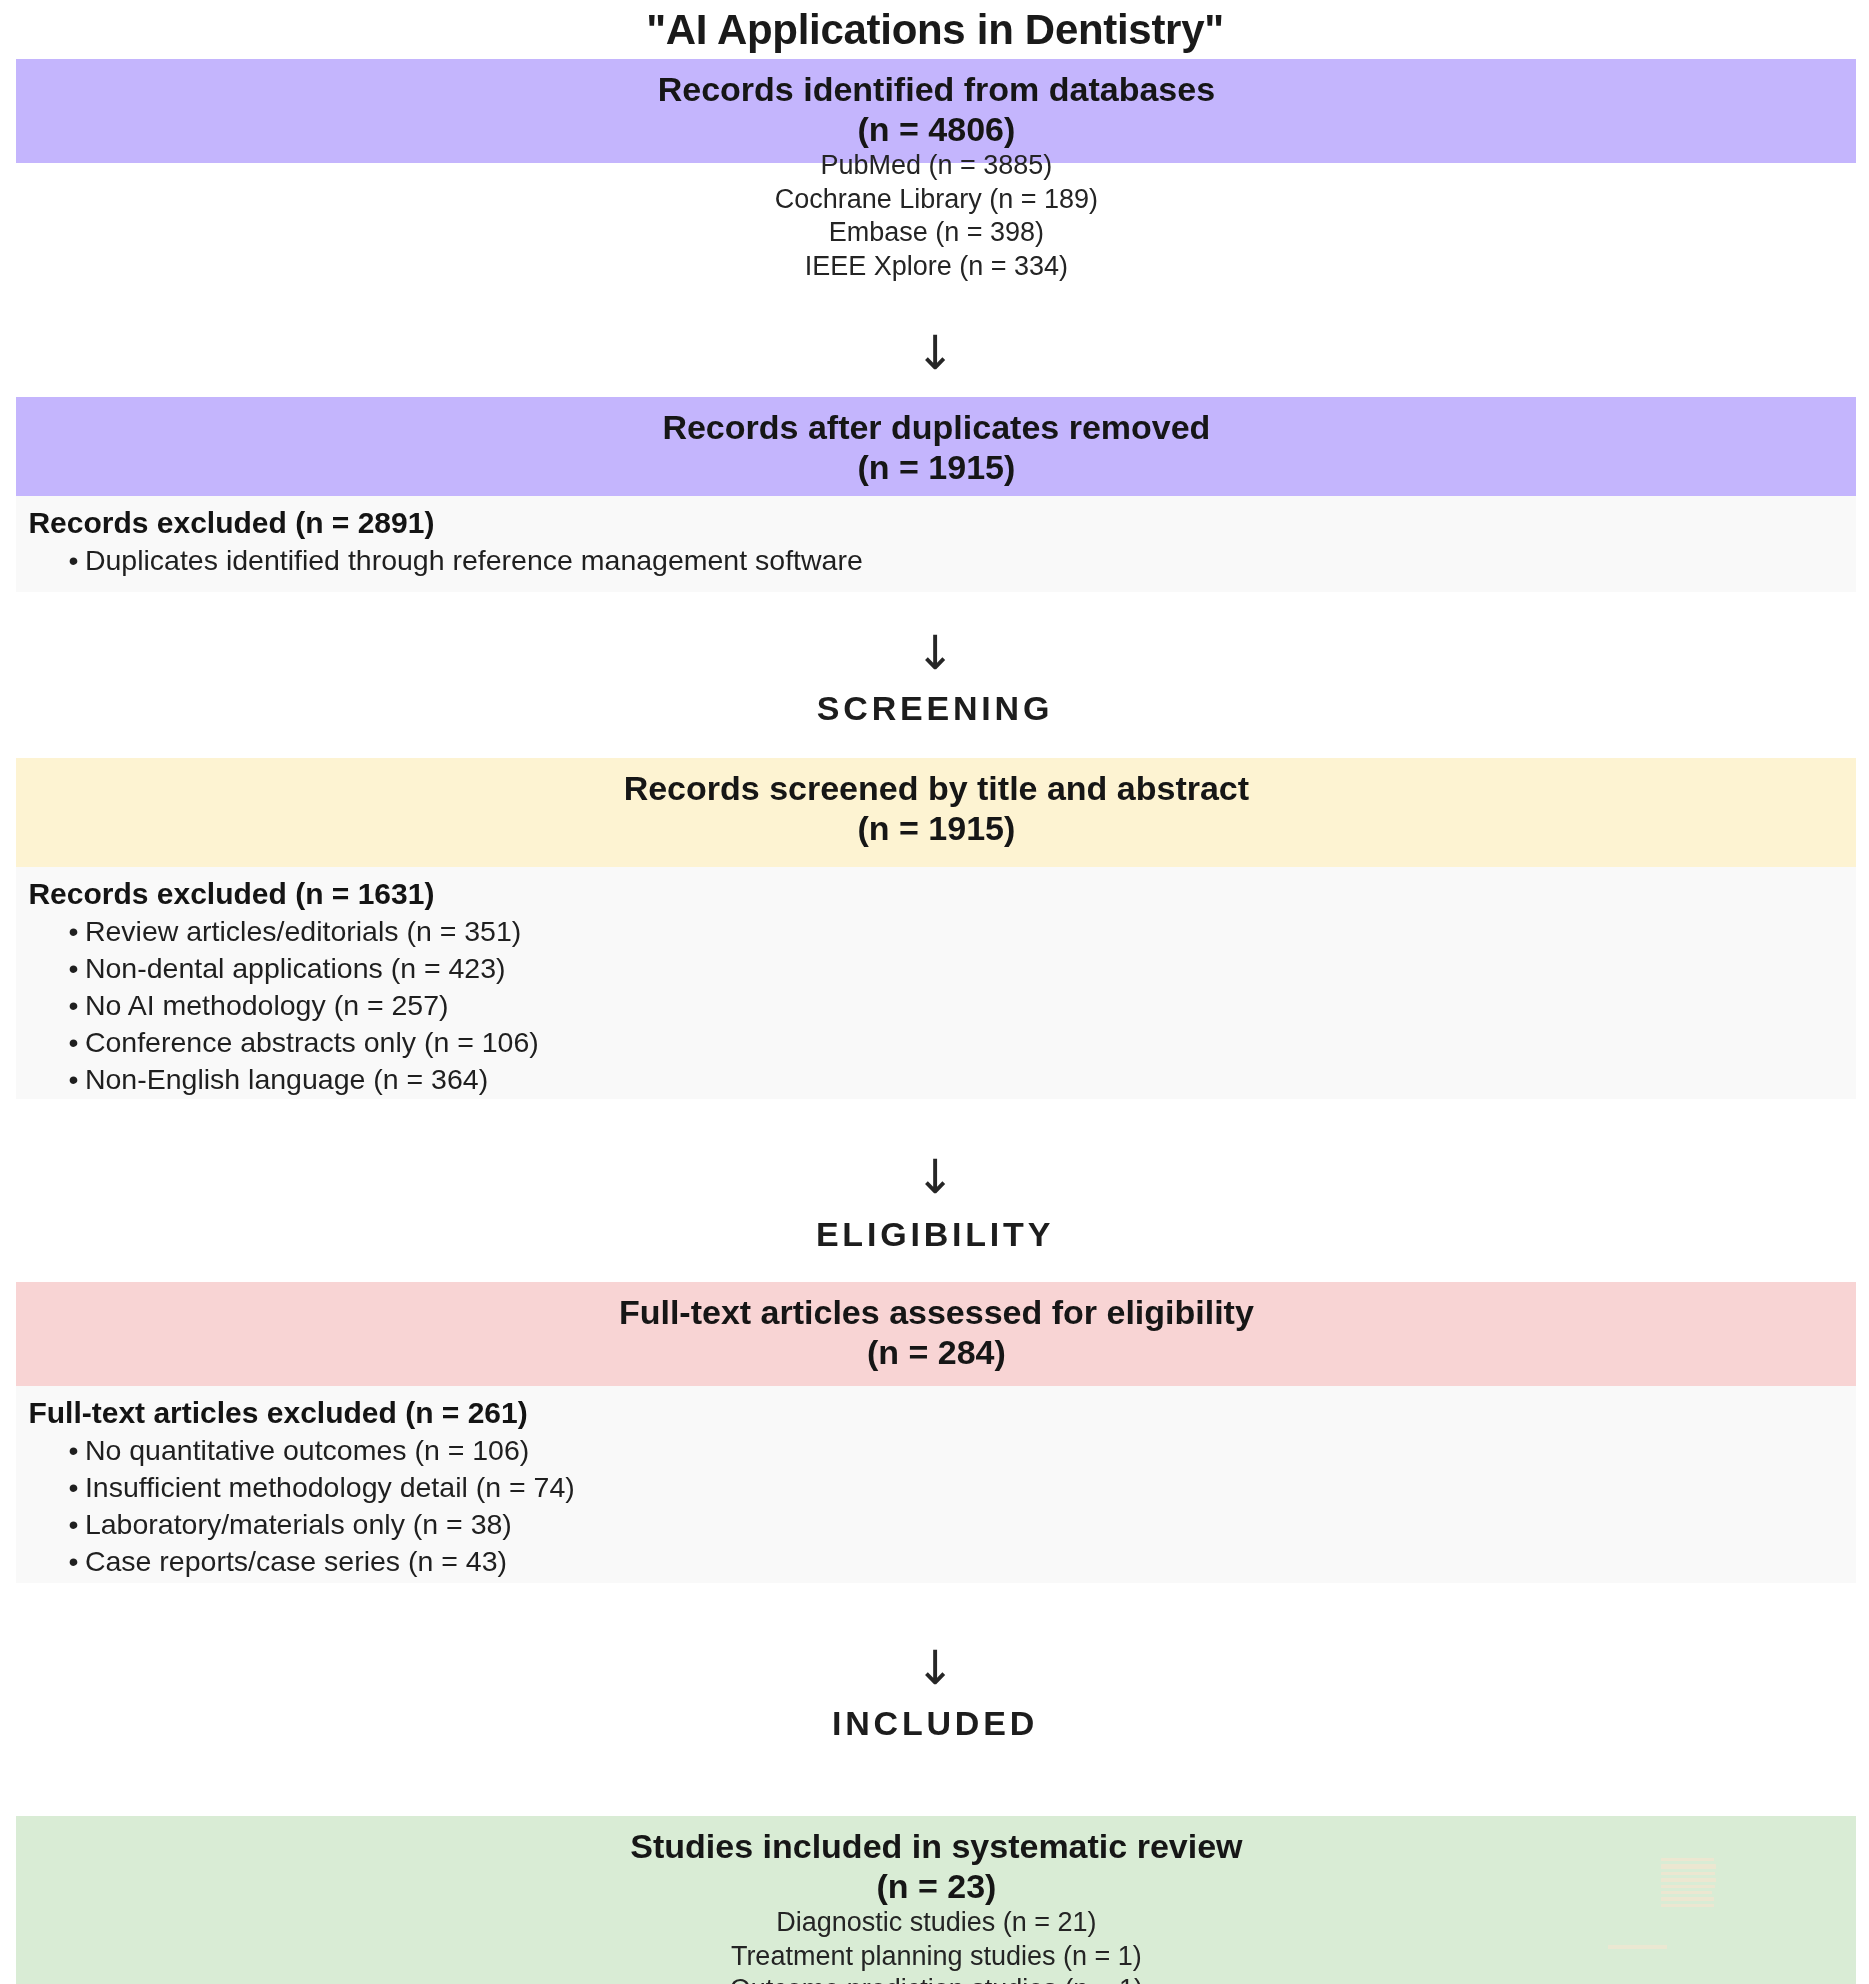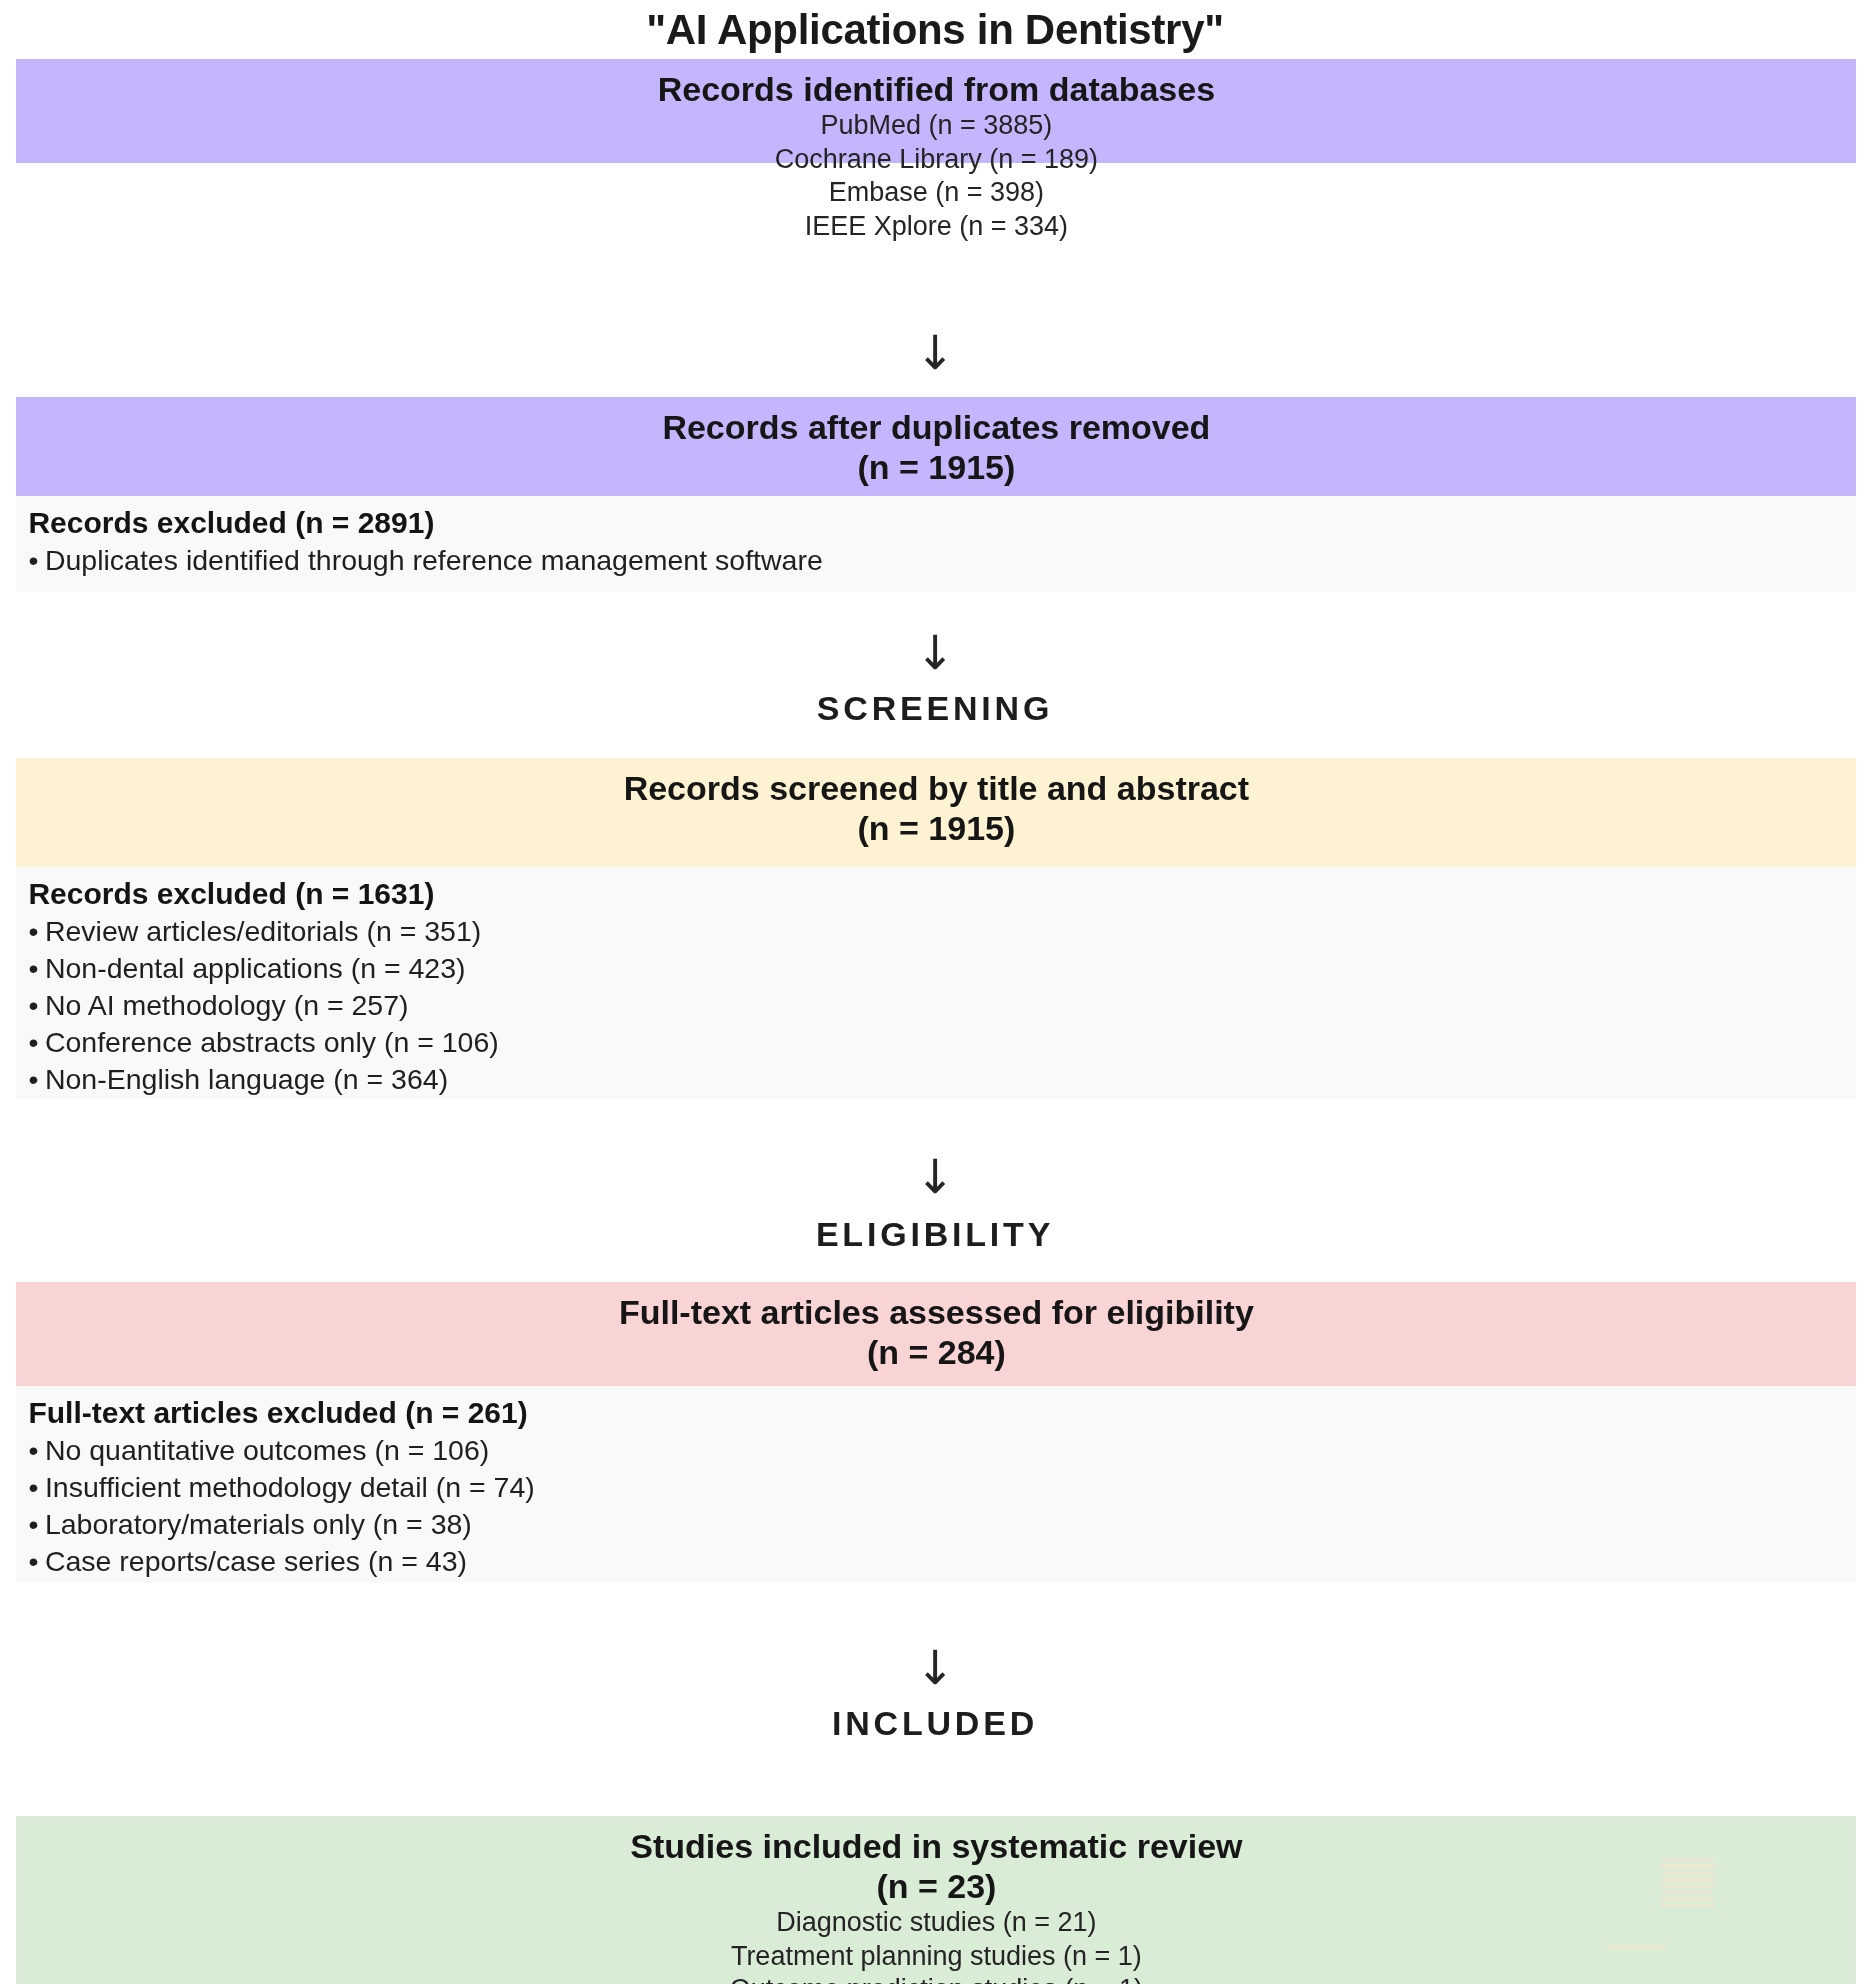--- a/index.html
+++ b/index.html
@@ -77,20 +77,21 @@
     line-height: 1.28;
     color: #141414;
     white-space: nowrap;
   }
   .exclusion-bar .excl-item {
     font-size: 28.5px;
     font-weight: 400;
     line-height: 1.30;
     color: #1f1f1f;
     white-space: nowrap;
+    margin-left: 40px;
   }
   .excl-item .bullet { display: inline-block; width: 0.58em; }
 
   
   .flow-arrow {
     position: absolute;
     left: 0;
     width: 1870px;
     text-align: center;
     font-size: 47px;
@@ -149,20 +150,21 @@
 </style>
 </head>
 <body>
 
 <div class="page">
 
   <div class="diagram-title">"AI Applications in Dentistry"</div>
 
   <div class="stage-box box-blue" style="top:59px; height:104px;">
     <div class="box-title">Records identified from databases</div>
+    <div class="box-count">(n = 4806)</div>
     <div class="box-sub">PubMed (n = 3885)</div>
     <div class="box-sub">Cochrane Library (n = 189)</div>
     <div class="box-sub">Embase (n = 398)</div>
     <div class="box-sub">IEEE Xplore (n = 334)</div>
   </div>
 
   <div class="flow-arrow" style="top:329px;">↓</div>
 
   <div class="stage-box box-blue" style="top:397px; height:99px;">
     <div class="box-title">Records after duplicates removed</div>

